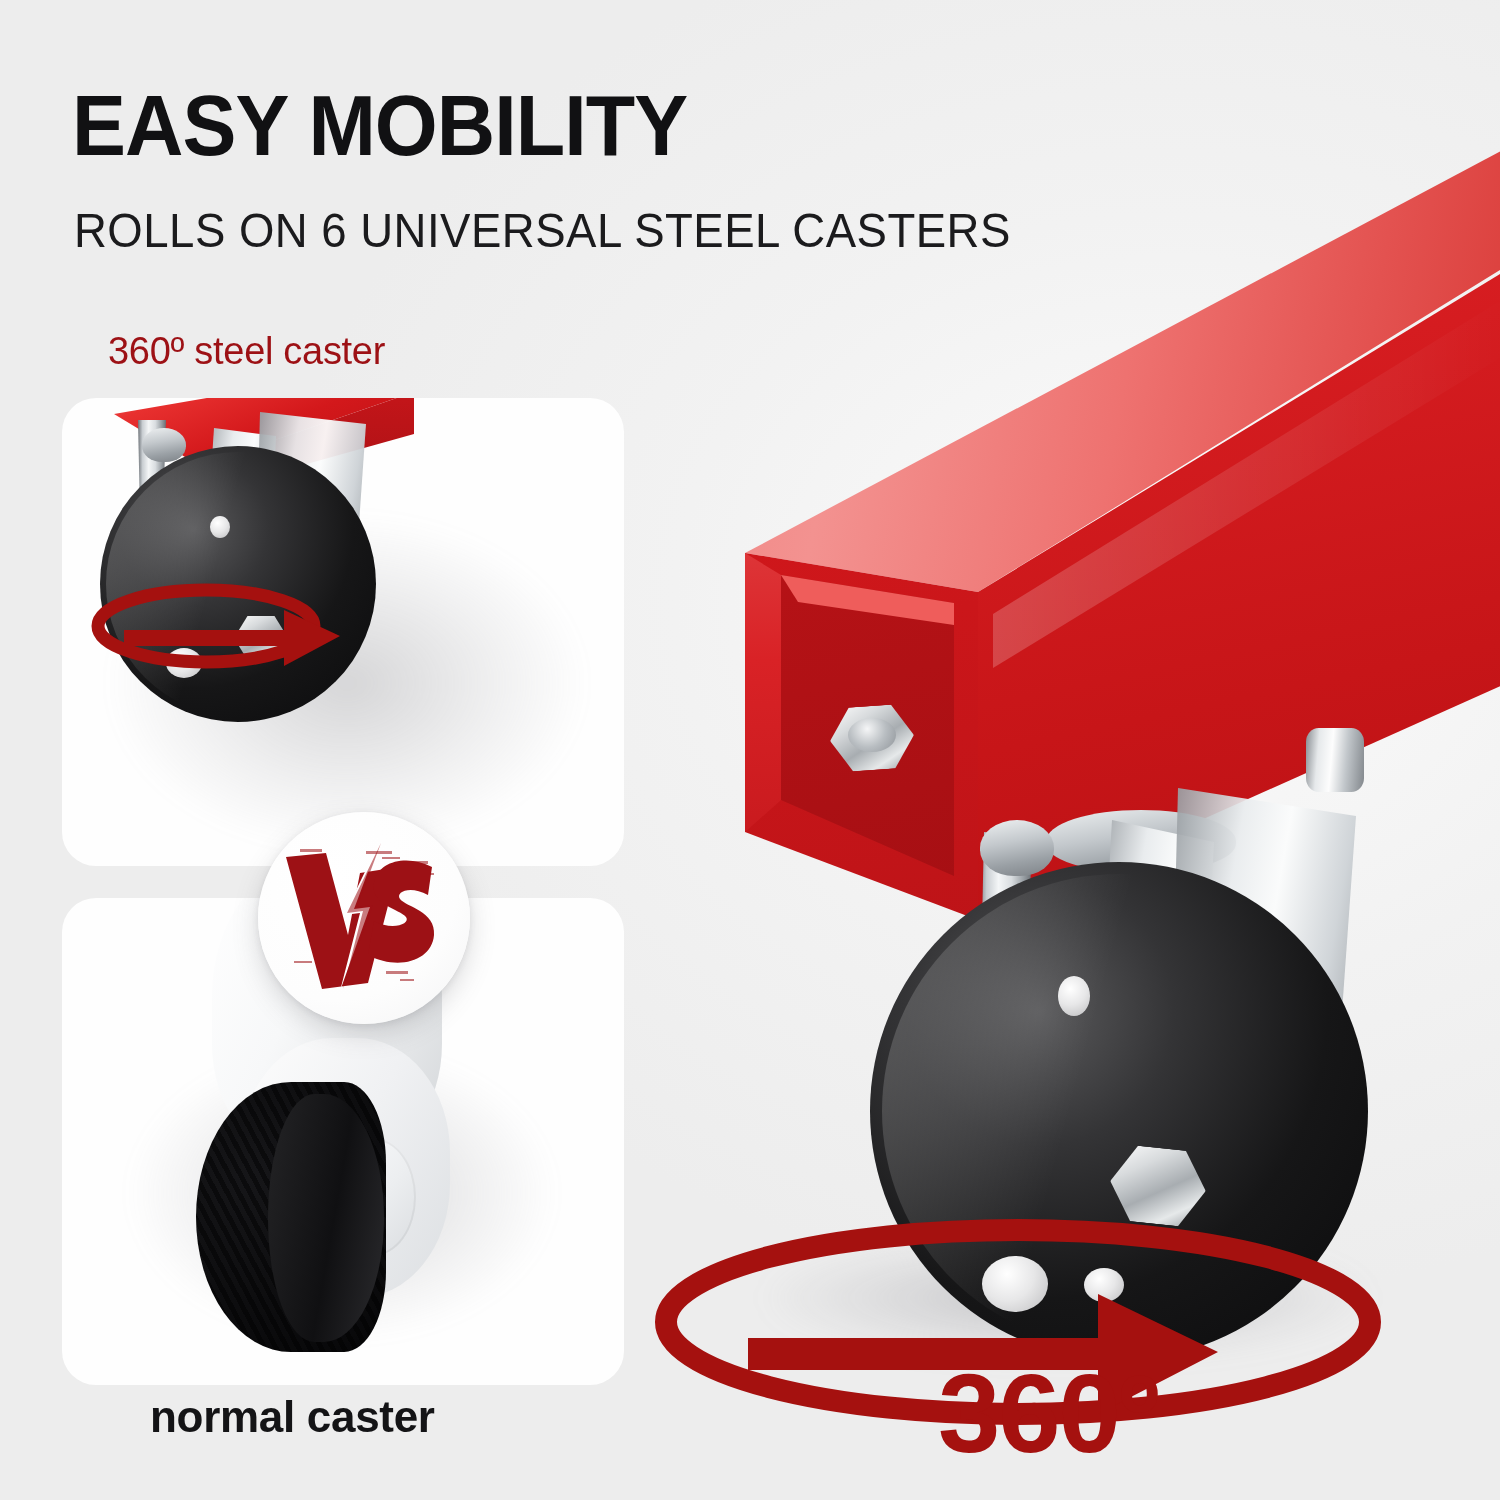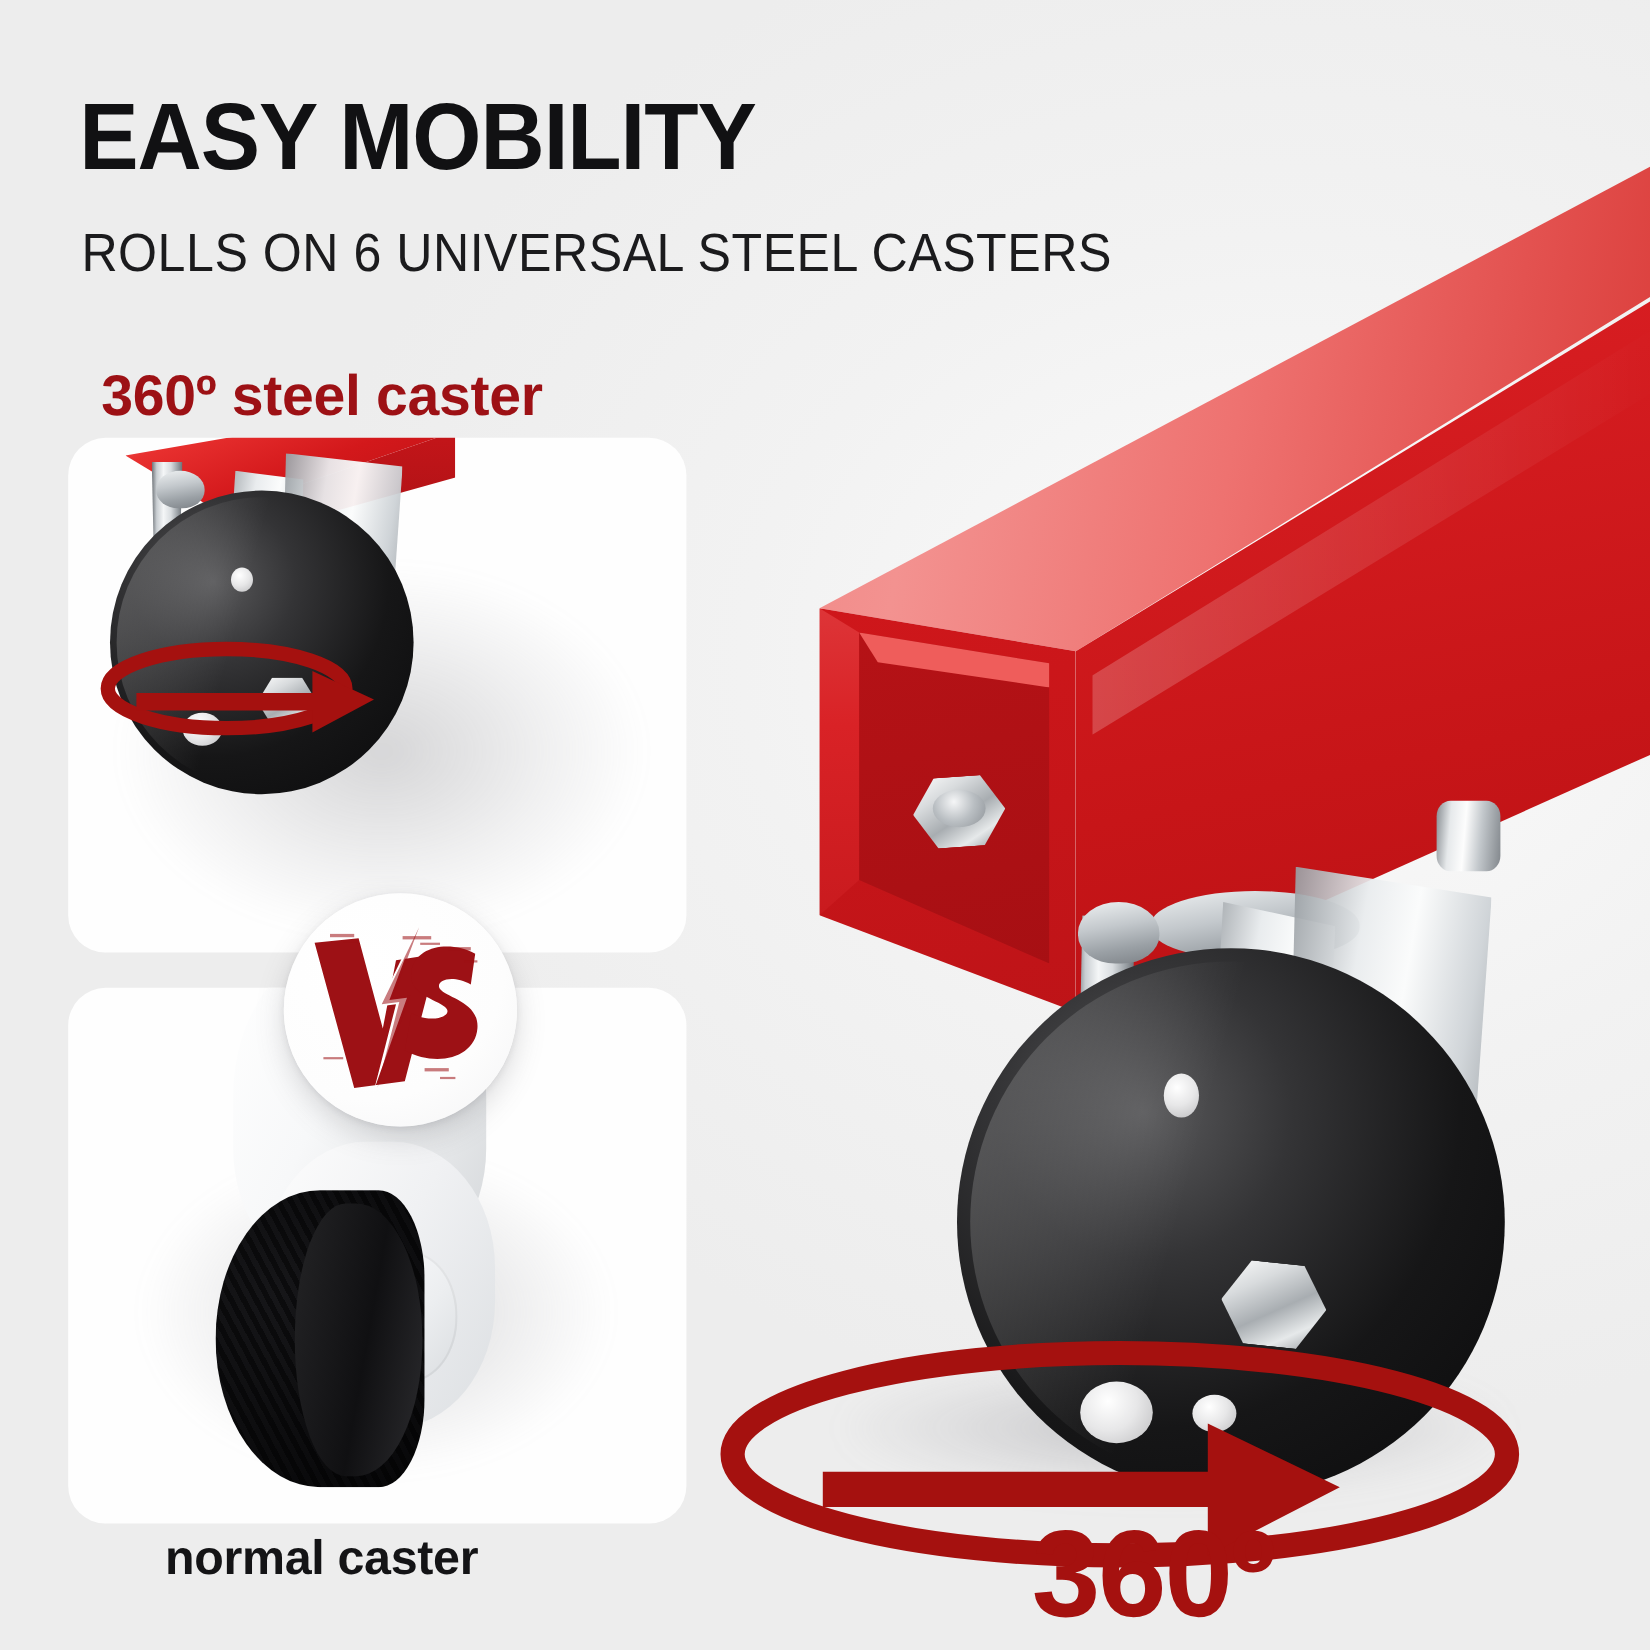--- a/index.html
+++ b/index.html
@@ -32,22 +32,22 @@
     position:absolute; left:74px; top:206px;
     font-size:49px; line-height:1;
     font-weight:400; letter-spacing:.5px;
     color:#1b1b1d;
     transform:scaleX(.93); transform-origin:left top;
     white-space:nowrap;
   }
 
   
   .label-top{
-    position:absolute; left:92px; top:330px;
-    font-size:52px; font-weight:700; letter-spacing:-.3px;
+    position:absolute; left:108px; top:330px;
+    font-size:38px; font-weight:400; letter-spacing:-.3px;
     color:#9d1115; white-space:nowrap;
   }
   .label-bottom{
     position:absolute; left:150px; top:1392px;
     font-size:44px; font-weight:700; letter-spacing:-.3px;
     color:#141416; white-space:nowrap;
   }
 
   
   .card{
@@ -175,21 +175,21 @@
     position:absolute; left:0; top:0; width:860px; height:700px;
     clip-path:polygon(345px 494px, 860px 176px, 862px 232px, 345px 548px);
     background:linear-gradient(90deg, rgba(255,255,255,.34), rgba(255,255,255,0));
   }
 
   .no-select{ user-select:none; }
 
   .big-360{
     position:absolute; left:938px; top:1358px;
     font-size:112px; font-weight:700; letter-spacing:-2px;
-    color:#a5110f; line-height:1; white-space:nowrap;margin-top:17px;
+    color:#a5110f; line-height:1; white-space:nowrap;
   }
 </style>
 </head>
 <body>
 
 <div class="stage"></div>
 
 <div class="headline no-select">EASY MOBILITY</div>
 
 <div class="subhead no-select">ROLLS ON 6 UNIVERSAL STEEL CASTERS</div>

